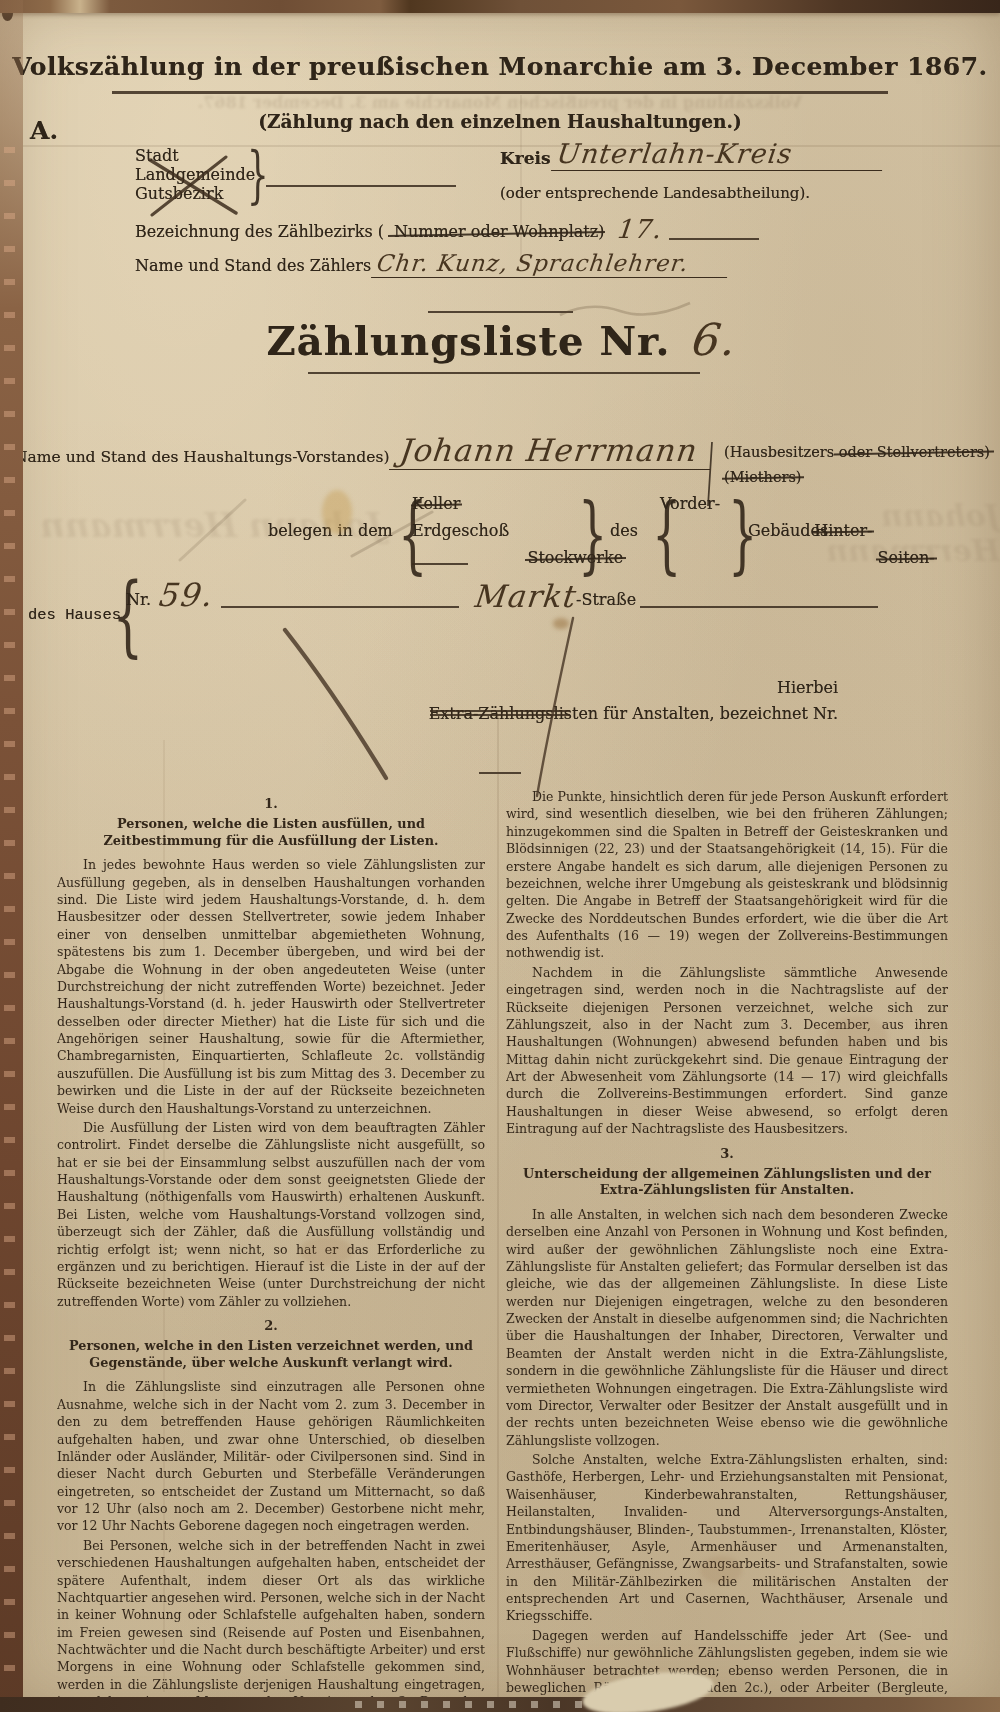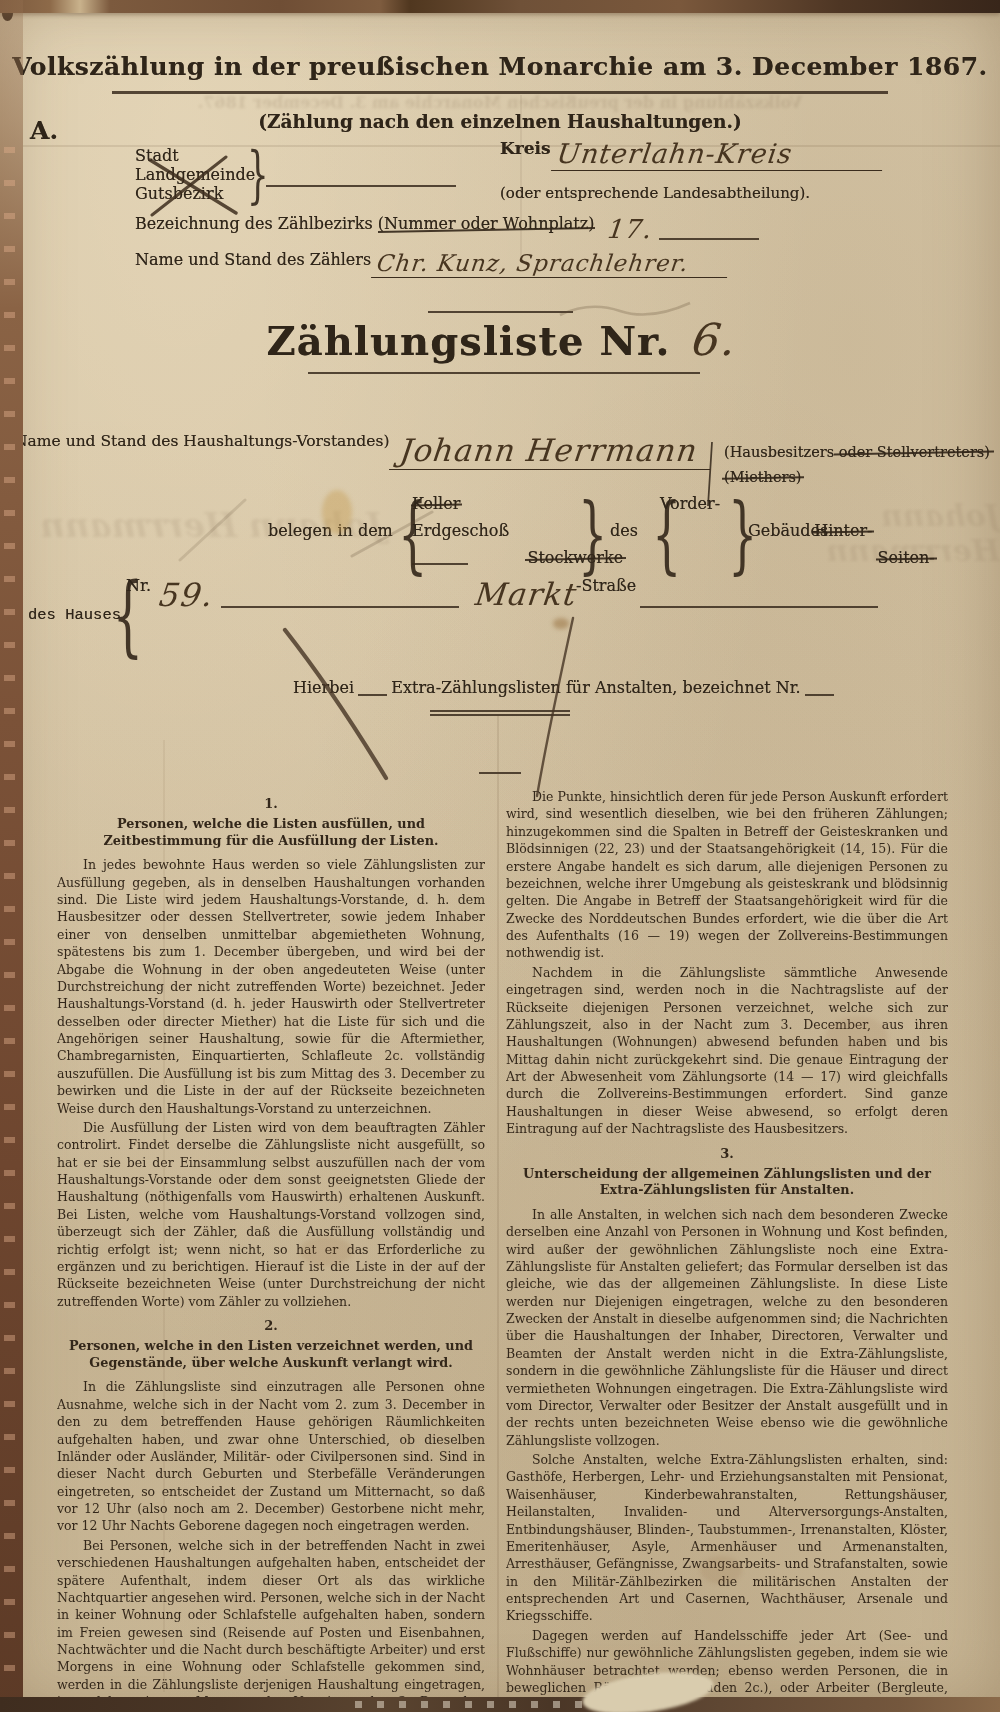--- a/index.html
+++ b/index.html
@@ -12,21 +12,21 @@
       radial-gradient(ellipse at 10% 80%, rgba(120,92,55,.12), transparent 50%),
       linear-gradient(180deg,#d7c7a8 0%,#d3c2a2 40%,#cebd9c 100%);
     box-shadow:inset 0 0 70px rgba(108,84,52,.35);}
   .abs{position:absolute;}
   .print{color:#2f2519;text-shadow:0 0 .4px rgba(47,37,25,.6);}
   .bold{font-weight:bold;}
   .center{left:0;right:0;text-align:center;}
   .hw{font-family:"DejaVu Serif",serif;font-style:italic;color:#473520;
       transform:skewX(-8deg);transform-origin:left bottom;letter-spacing:1px;}
   .rule{position:absolute;background:#3a2c1d;height:1.6px;opacity:.85;}
-  .flexrow{display:flex;}
+  .flexrow{display:flex;align-items:flex-end;}
   .fill{flex:1;height:1.6px;background:#3a2c1d;align-self:flex-end;margin:0 4px 4px 4px;min-width:26px;opacity:.85;}
   .hwline{border-bottom:1.7px solid #3a2c1d;padding:0 10px 1px 4px;}
   .struck{position:relative;display:inline-block;}
   .struck::after{content:'';position:absolute;left:-3%;right:-3%;top:50%;height:2px;
       background:#33271a;transform:rotate(-1deg);opacity:.9;}
   .brace{position:absolute;font-family:"DejaVu Serif",serif;color:#33271a;font-weight:normal;
       transform:scaleX(.55);line-height:1;opacity:.9;}
   .ghost{position:absolute;transform:scaleX(-1);filter:blur(1.4px);opacity:.16;color:#6b533a;
       font-weight:bold;pointer-events:none;}
   .fold{position:absolute;background:rgba(88,68,44,.12);pointer-events:none;}
@@ -86,21 +86,21 @@
   <div class="abs flexrow" style="left:500px;top:138px;width:382px;">
     <span class="print bold" style="font-size:17px;padding-bottom:3px;">Kreis</span>
     <span class="hw hwline" style="font-size:27px;flex:1;">Unterlahn-Kreis</span>
   </div>
   <div class="abs print" style="left:500px;top:184px;font-size:15px;">(oder entsprechende Landesabtheilung).</div>
 
   
   <div class="abs flexrow" style="left:135px;top:214px;width:628px;">
     <span class="print" style="font-size:16px;padding-bottom:3px;">Bezeichnung des Zählbezirks</span>
     <span class="print" style="font-size:16px;padding:0 0 3px 5px;">(</span>
-    <span class="print struck" style="font-size:16px;padding-bottom:3px;">Nummer oder Wohnplatz</span>
+    <span class="print struck" style="font-size:16px;padding-bottom:3px;margin-left:10px;">Nummer oder Wohnplatz</span>
     <span class="print" style="font-size:16px;padding-bottom:3px;">)</span>
     <span class="hw" style="font-size:26px;padding:0 4px 0 12px;">17.</span>
     <span class="fill"></span>
   </div>
 
   
   <div class="abs flexrow" style="left:135px;top:250px;width:592px;">
     <span class="print" style="font-size:16px;padding-bottom:3px;">Name und Stand des Zählers</span>
     <span class="hw hwline" style="font-size:23px;flex:1;white-space:nowrap;">Chr. Kunz, Sprachlehrer.</span>
   </div>
@@ -148,21 +148,21 @@
   <div class="abs flexrow" style="left:126px;top:576px;width:756px;">
     <span class="print" style="font-size:16px;padding-bottom:5px;">Nr.</span>
     <span class="hw" style="font-size:32px;padding:0 6px;">59.</span>
     <span class="fill" style="margin-bottom:6px;"></span>
     <span class="hw" style="font-size:31px;padding:0 2px 0 10px;">Markt</span>
     <span class="print" style="font-size:16px;padding-bottom:5px;">-Straße</span>
     <span class="fill" style="margin-bottom:6px;"></span>
   </div>
 
   
-  <div class="abs flexrow" style="left:293px;top:678px;width:545px;">
+  <div class="abs flexrow" style="left:293px;top:678px;width:545px;flex-direction:column;">
     <span class="print" style="font-size:16px;padding-bottom:3px;">Hierbei</span>
     <span class="fill" style="max-width:66px;"></span>
     <span class="print" style="font-size:16px;padding-bottom:3px;">Extra-Zählungslisten für Anstalten, bezeichnet Nr.</span>
     <span class="fill"></span>
   </div>
   <div class="rule" style="left:430px;width:140px;top:710px;height:2px;"></div>
   <div class="rule" style="left:430px;width:140px;top:714px;height:1.6px;"></div>
 
   
   <div class="rule" style="left:479px;width:42px;top:772px;height:2px;"></div>

